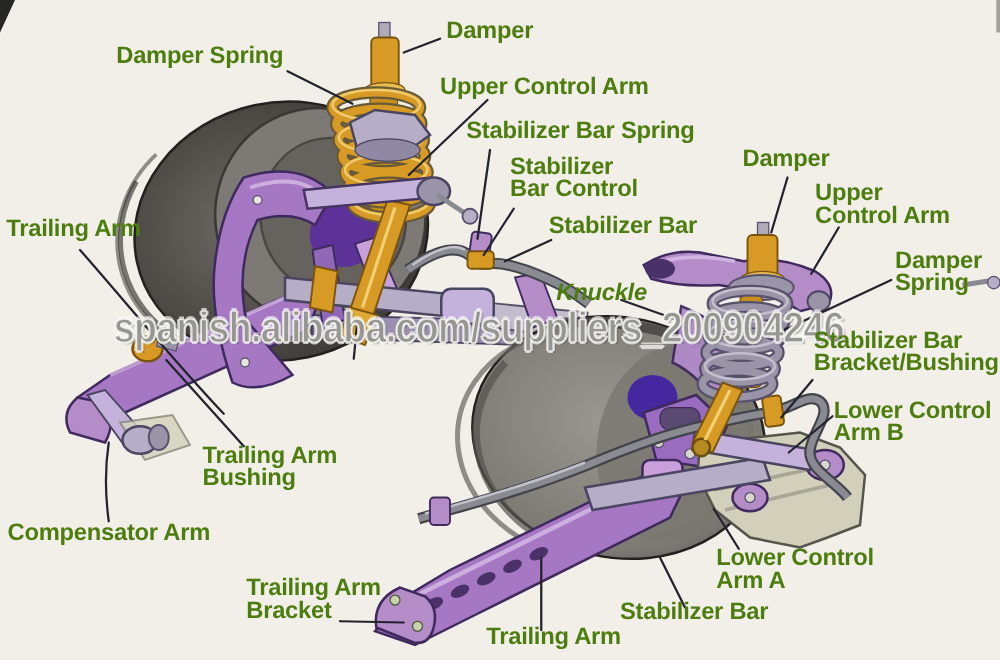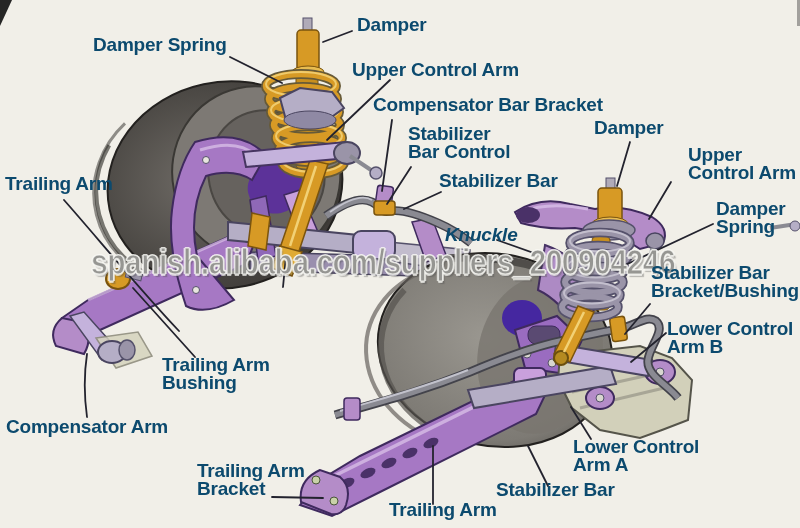--- a/index.html
+++ b/index.html
@@ -5,21 +5,21 @@
   html,body{margin:0;padding:0;}
   .stage{
     position:relative; width:800px; height:528px; overflow:hidden;
     background:#f1efe8;
     font-family:"Liberation Sans", sans-serif;
   }
   svg.artwork{position:absolute; left:0; top:0;}
   .lbl{
     position:absolute;
     font-weight:bold; font-size:19px; line-height:18px;
-    color:#0c4a6e; white-space:pre-line; letter-spacing:-0.2px;
+    color:#4d7c0f; white-space:pre-line; letter-spacing:-0.2px;
   }
   .watermark{
     position:absolute; left:91px; top:246px;
     font-weight:bold; font-size:30px; letter-spacing:-0.5px;
     color:rgba(141,141,138,0.92);
     -webkit-text-stroke:1px rgba(250,250,246,0.75);
     text-shadow:
       -1.5px 0 rgba(248,248,244,0.7), 1.5px 0 rgba(248,248,244,0.7),
       0 -1.5px rgba(248,248,244,0.7), 0 1.5px rgba(248,248,244,0.7),
       2px 2px 1px rgba(70,70,70,0.35);
@@ -283,28 +283,28 @@
       <path d="M548,486 L528,446"></path>
       <path d="M433,504 L433,446"></path>
     </g>
   </svg>
 
   <div class="watermark">spanish.alibaba.com/suppliers_200904246</div>
 
   <div class="lbl" style="left:93px;  top:36px;">Damper Spring</div>
   <div class="lbl" style="left:357px; top:16px;">Damper</div>
   <div class="lbl" style="left:352px; top:61px;">Upper Control Arm</div>
-  <div class="lbl" style="left:373px; top:96px;">Compensator Bar Bracket</div>
+  <div class="lbl" style="left:373px; top:96px;">Stabilizer Bar Spring</div>
   <div class="lbl" style="left:408px; top:125px;">Stabilizer
 Bar Control</div>
   <div class="lbl" style="left:439px; top:172px;">Stabilizer Bar</div>
   <div class="lbl" style="left:5px;   top:175px;">Trailing Arm</div>
   <div class="lbl" style="left:445px; top:226px;font-style:italic;">Knuckle</div>
   <div class="lbl" style="left:594px; top:119px;">Damper</div>
-  <div class="lbl" style="left:652px; top:146px;margin-left:36px;">Upper
+  <div class="lbl" style="left:652px; top:146px;">Upper
 Control Arm</div>
   <div class="lbl" style="left:716px; top:200px;">Damper
 Spring</div>
   <div class="lbl" style="left:651px; top:264px;">Stabilizer Bar
 Bracket/Bushing</div>
   <div class="lbl" style="left:667px; top:320px;">Lower Control
 Arm B</div>
   <div class="lbl" style="left:162px; top:356px;">Trailing Arm
 Bushing</div>
   <div class="lbl" style="left:6px;   top:418px;text-align:right;">Compensator Arm</div>

